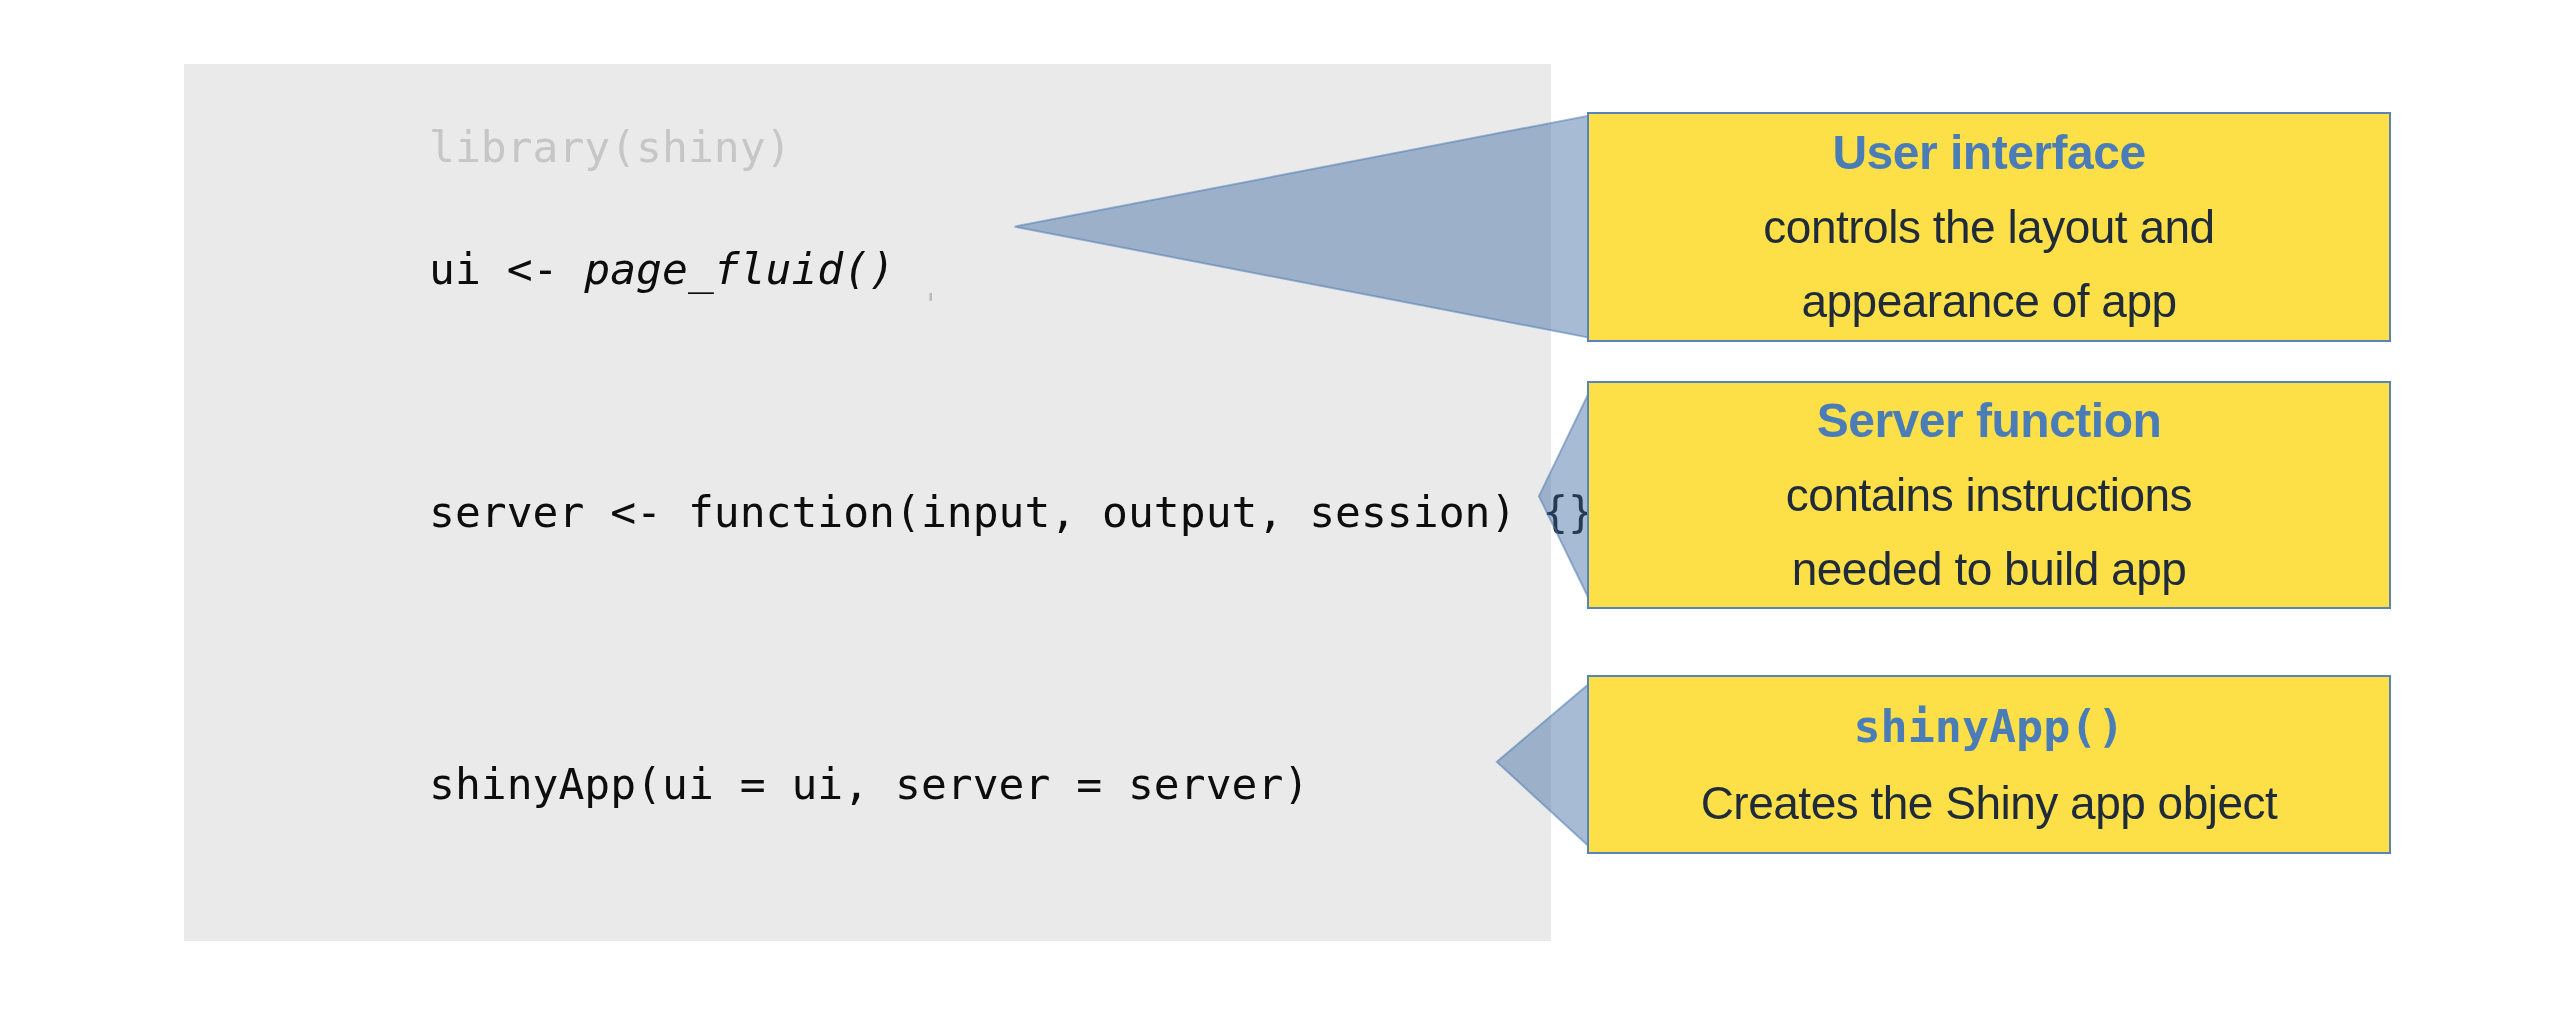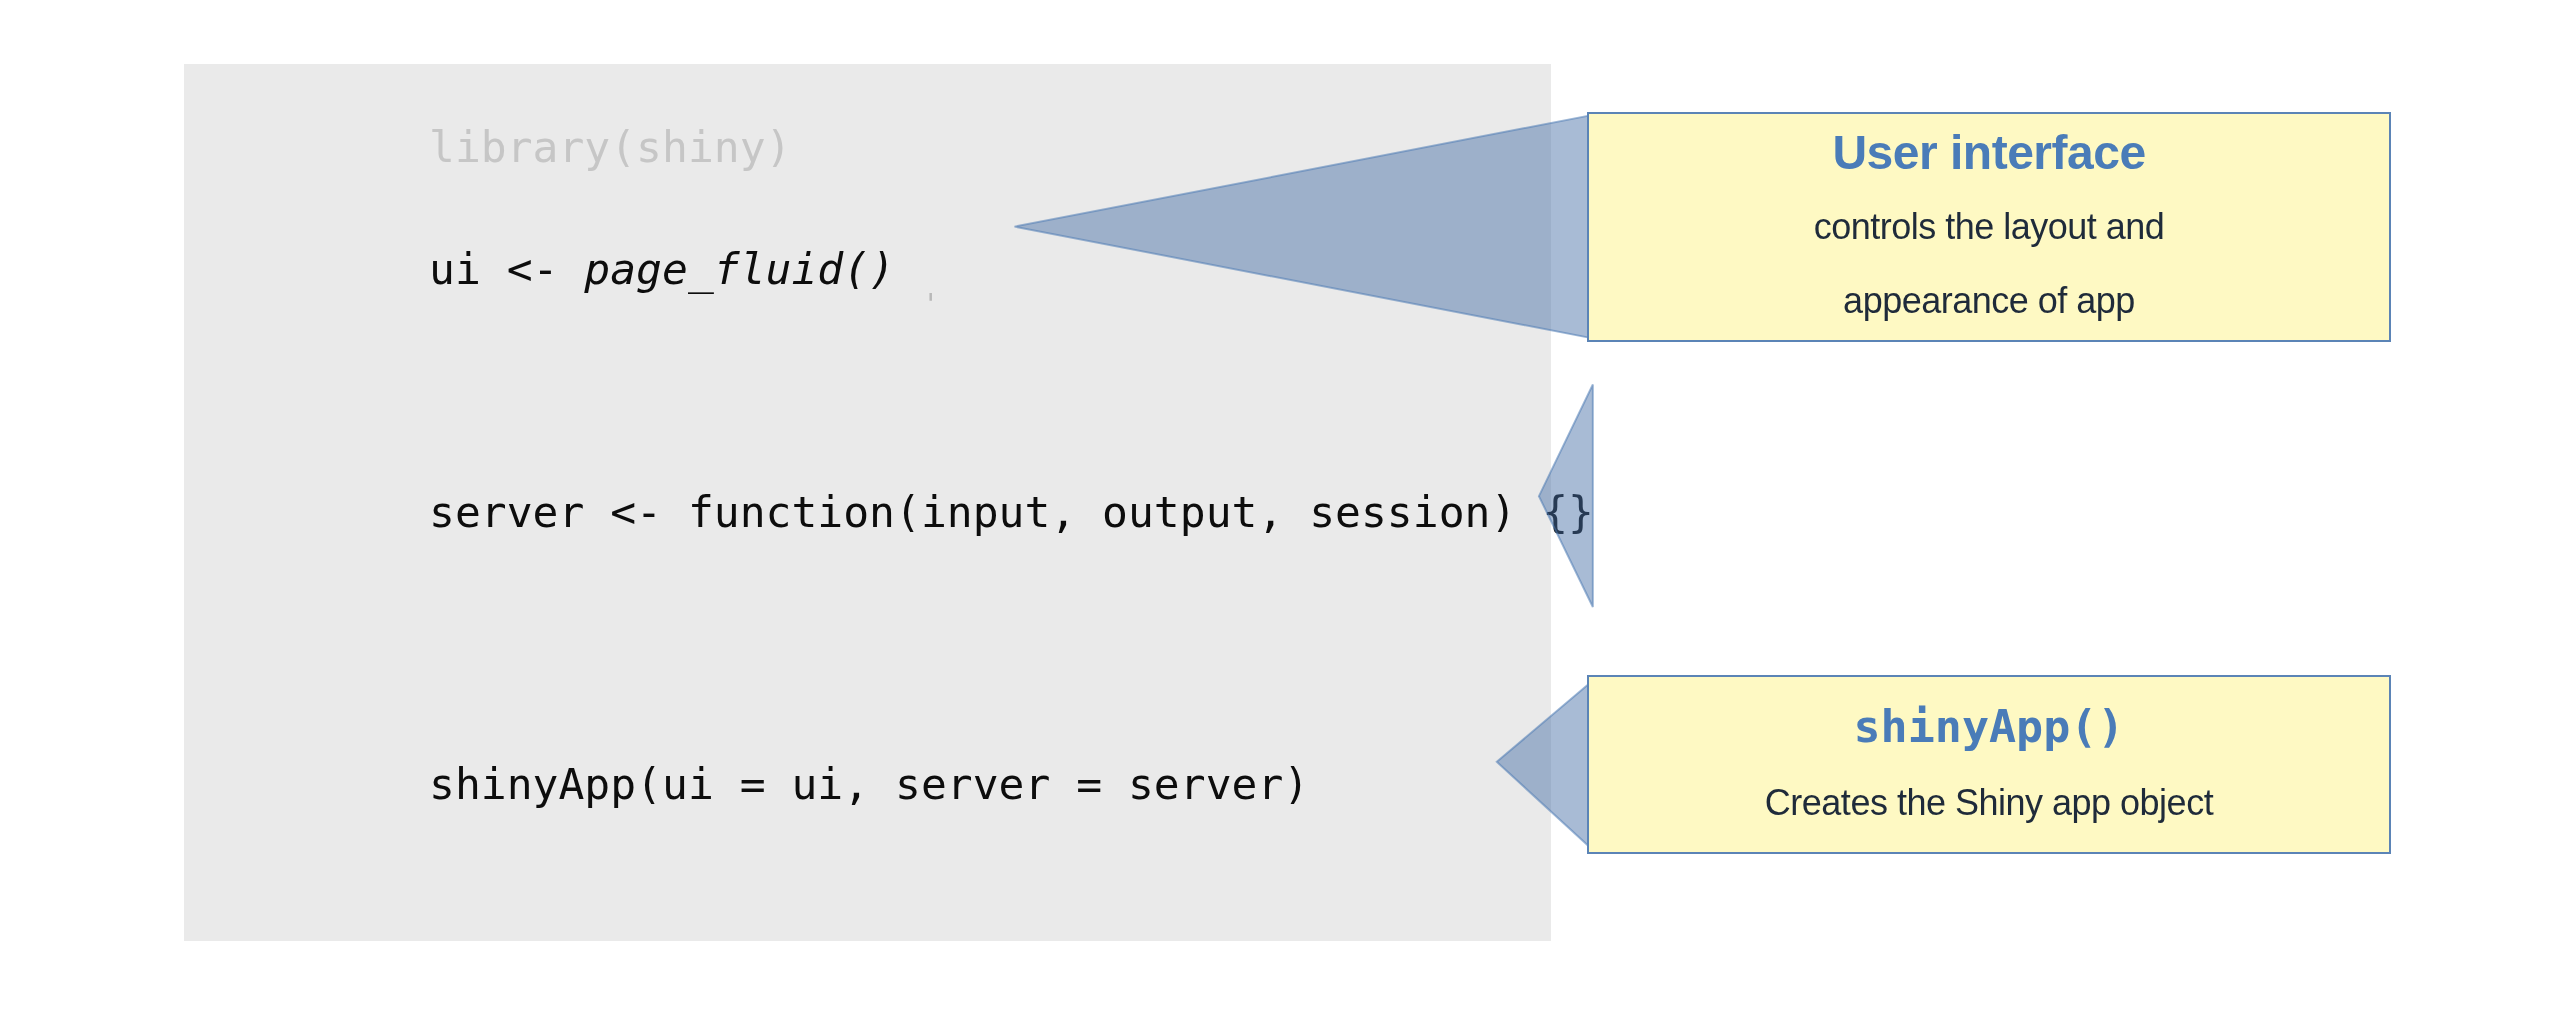--- a/index.html
+++ b/index.html
@@ -51,21 +51,21 @@
     pointer-events:none;
   }
   .arrow-layer polygon{
     fill:var(--arrow-fill);
     stroke:var(--arrow-edge);
     stroke-width:2;
   }
   .callout{
     position:absolute;
     left:1587px;width:804px;
-    background:#fef9c3;
+    background:#fde047;
     border:2.9px solid var(--accent-border);
     display:flex;
     flex-direction:column;
     align-items:center;
     justify-content:center;
     text-align:center;
   }
   .callout-ui{top:112px;height:230px;}
   .callout-server{top:381px;height:228px;}
   .callout-app{top:675px;height:179px;padding-top:1px;}
@@ -76,21 +76,21 @@
     color:var(--accent-title);
     letter-spacing:-0.5px;
   }
   .callout-title.mono{
     font-family:"DejaVu Sans Mono","Liberation Mono",monospace;
     font-size:45px;
     line-height:76px;
     letter-spacing:0;
   }
   .callout-body{
-    font-size:36px;
+    font-size:46px;
     line-height:74px;
     color:var(--body-text);
     letter-spacing:-0.5px;
   }
   .callout-app .callout-body{line-height:76px;}
 </style>
 </head>
 <body>
 
 <div class="canvas">
@@ -108,20 +108,25 @@
     <polygon points="1625,392 1570,506 1625,619"></polygon>
     <polygon points="1625,694 1527,777 1625,867"></polygon>
   </svg>
 
   <div class="callout callout-ui">
     <div class="callout-title">User interface</div>
     <div class="callout-body">controls the layout and</div>
     <div class="callout-body">appearance of app</div>
   </div>
 
+  <div class="callout callout-server">
+    <div class="callout-title">Server function</div>
+    <div class="callout-body">contains instructions</div>
+    <div class="callout-body">needed to build app</div>
+  </div>
 
   <div class="callout callout-app">
     <div class="callout-title mono">shinyApp()</div>
     <div class="callout-body">Creates the Shiny app object</div>
   </div>
 
 </div>
 
 
 </body></html>

